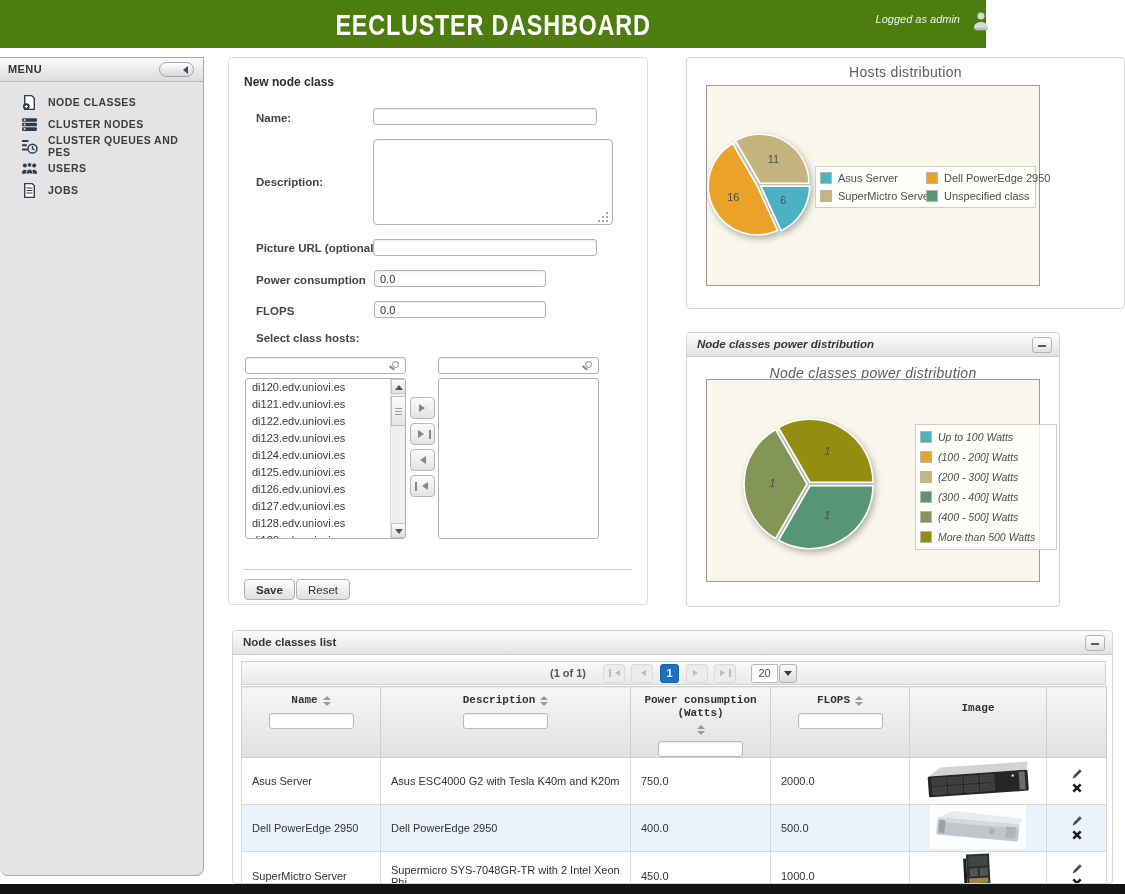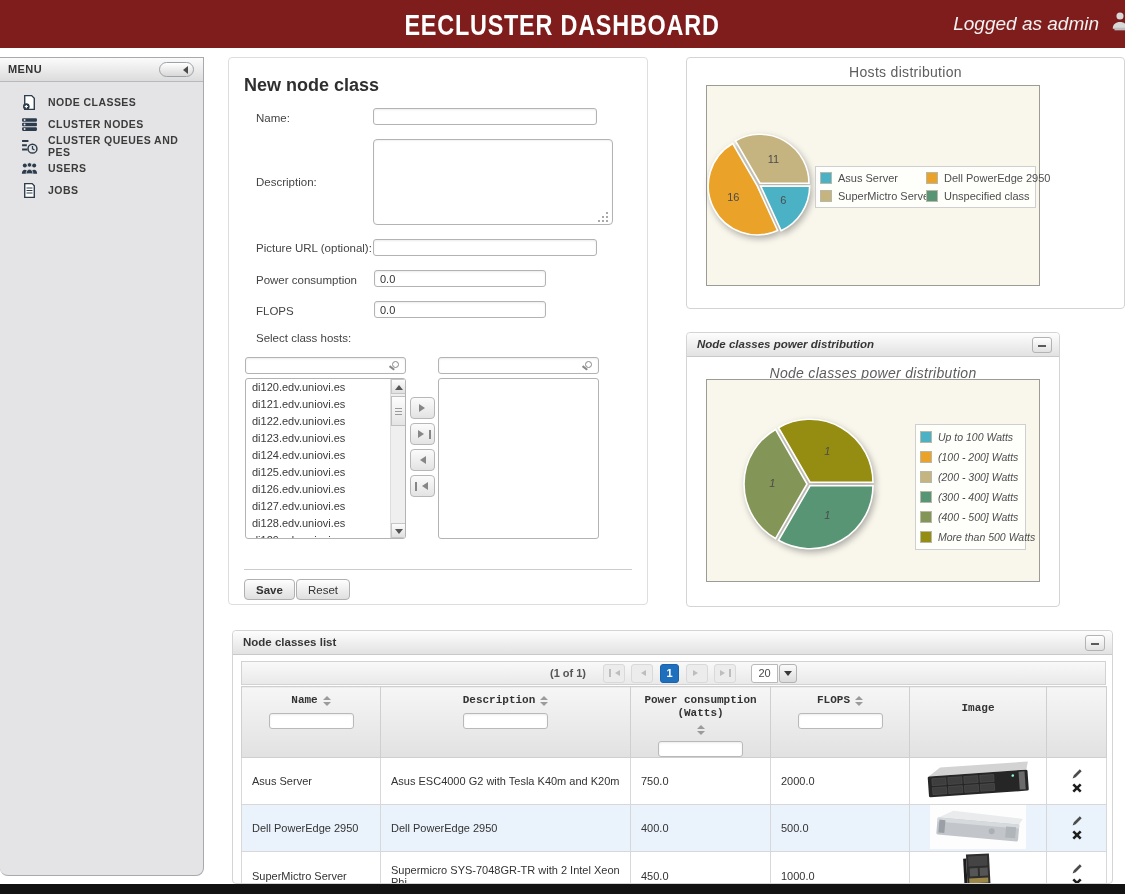--- a/index.html
+++ b/index.html
@@ -2,27 +2,27 @@
 <html><head>
 <meta charset="utf-8">
 <style>
   * { margin:0; padding:0; box-sizing:border-box; }
   html,body { width:1125px; height:894px; }
   body {
     position:relative; overflow:hidden; background:#fff;
     font-family:"Liberation Sans", sans-serif; color:#333;
   }
   
-  .topbar { position:absolute; left:0; top:0; width:1125px; height:48px; background:#7f1d1d; }
+  .topbar { position:absolute; left:0; top:0; width:986px; height:48px; background:#4d7c0f; }
   .topbar-title-wrap { position:absolute; left:0; right:0; top:8px; text-align:center; }
   .topbar-title {
     display:inline-block; color:#fff; font-size:30px; font-weight:600;
     letter-spacing:1px; transform:scaleX(.78); white-space:nowrap;
   }
-  .logged { position:absolute; right:26px; top:13px; color:#f2f2f2; font-style:italic; font-size:19px; }
+  .logged { position:absolute; right:26px; top:13px; color:#f2f2f2; font-style:italic; font-size:11px; }
   .user-ico { position:absolute; right:-4px; top:11px; width:18px; height:20px; }
   
   .sidebar {
     position:absolute; left:0; top:57px; width:204px; height:819px;
     background:#e4e4e6; border:1px solid #a9a9ad; border-left:none;
     border-radius:0 0 8px 8px;
   }
   .menu-header {
     position:relative; height:24px; border-bottom:1px solid #b9b9bd;
     background:linear-gradient(#fbfbfb,#dcdcdc); border-radius:0;
@@ -47,22 +47,22 @@
     border-bottom:1px solid #c9c9c9; border-radius:4px 4px 0 0;
   }
   .ph-title { position:absolute; left:10px; top:5px; font-size:11.5px; font-weight:bold; color:#363636; }
   .min-btn {
     position:absolute; right:7px; top:4px; width:20px; height:16px;
     border:1px solid #b3b3b3; border-radius:3px; background:linear-gradient(#ffffff,#e1e1e1); cursor:pointer;
   }
   .min-btn::after { content:""; position:absolute; left:5px; top:7px; width:8px; height:2px; background:#5a5a5a; }
   
   .form-panel { left:228px; top:57px; width:420px; height:548px; border-color:#dedede; }
-  .form-title { position:absolute; left:15px; top:17px; font-size:18px; font-weight:bold; color:#2f2f2f; }
-  .flabel { position:absolute; font-size:11.5px; color:#444; }
+  .form-title { position:absolute; left:15px; top:17px; font-size:12px; font-weight:bold; color:#2f2f2f; }
+  .flabel { position:absolute; font-size:11.5px; color:#444;font-weight:bold; }
   .tinput {
     position:absolute; height:17px; border:1px solid #b3b3b3; border-radius:3px;
     font-size:11px; color:#333; padding:1px 5px; background:#fff;
     box-shadow:inset 0 1px 2px rgba(0,0,0,.08); font-family:"Liberation Sans",sans-serif;
   }
   .tarea {
     position:absolute; border:1px solid #b3b3b3; border-radius:4px; background:#fff;
     box-shadow:inset 0 1px 2px rgba(0,0,0,.06); resize:none; font-family:"Liberation Sans",sans-serif; font-size:11px; padding:3px 5px;
   }
   .grip { position:absolute; left:369px; top:162px; width:2px; height:2px; background:#a9a9a9;
@@ -102,21 +102,21 @@
   .chart-panel-2 { left:686px; top:332px; width:374px; height:275px;font-style:italic; }
   .chart-title { position:absolute; left:0; right:0; text-align:center; font-size:14px; color:#5d5d5d; letter-spacing:.3px; }
   .plotbox { position:absolute; left:19px; width:334px; background:#f9f7ec; border:1px solid #9c9c94; }
   .pie { position:absolute; }
   .pie svg { filter:drop-shadow(2px 3px 3px rgba(40,40,40,.35)); overflow:visible; }
   .legend { position:absolute; background:rgba(255,255,255,.8); border:1px solid #cfcfcf; padding:2px 4px; }
   .lg-item { display:flex; align-items:center; height:18px; }
   .lg-swatch { width:12px; height:12px; border:1px solid #b9b9a9; margin-right:6px; flex:0 0 12px; }
   .lg-label { font-size:11px; color:#4e4e4e; white-space:nowrap; }
   .legend-1 { left:108px; top:80px; width:221px; display:grid; grid-template-columns:106px 1fr; }
-  .legend-2 { left:208px; top:44px; width:111px; }
+  .legend-2 { left:208px; top:44px; width:142px; }
   .legend-2 .lg-item { height:20px; }
   .legend-2 .lg-label { font-size:10.5px; }
   
   .table-panel { left:232px; top:630px; width:881px; height:254px; overflow:hidden; }
   .table-content { position:absolute; left:8px; top:30px; width:865px; }
   .pager {
     height:24px; border:1px solid #d2d2d2; background:linear-gradient(#f9f9f9,#e9e9e9);
     display:flex; align-items:center; justify-content:center; font-size:11px; color:#4a4a4a;
   }
   .pg-status { margin-right:14px; font-weight:bold; color:#555; }

